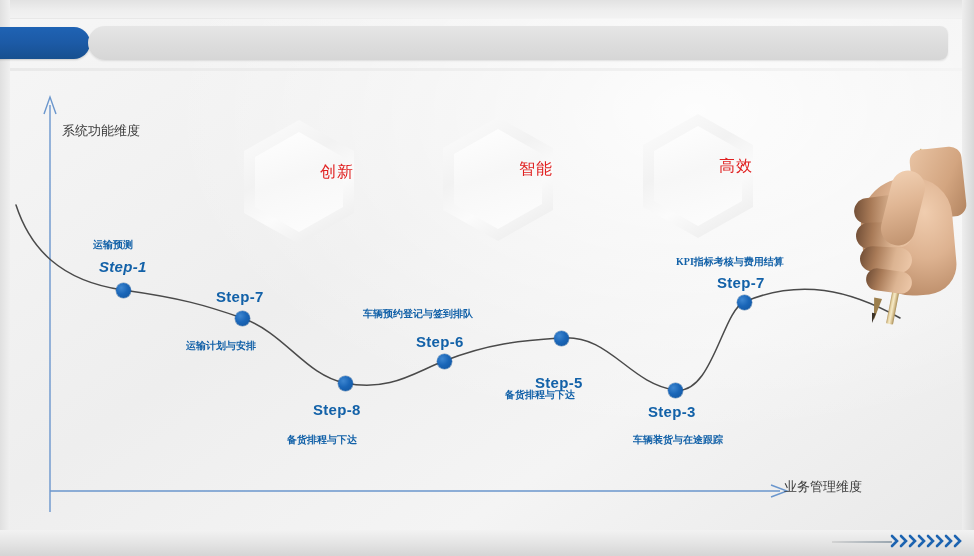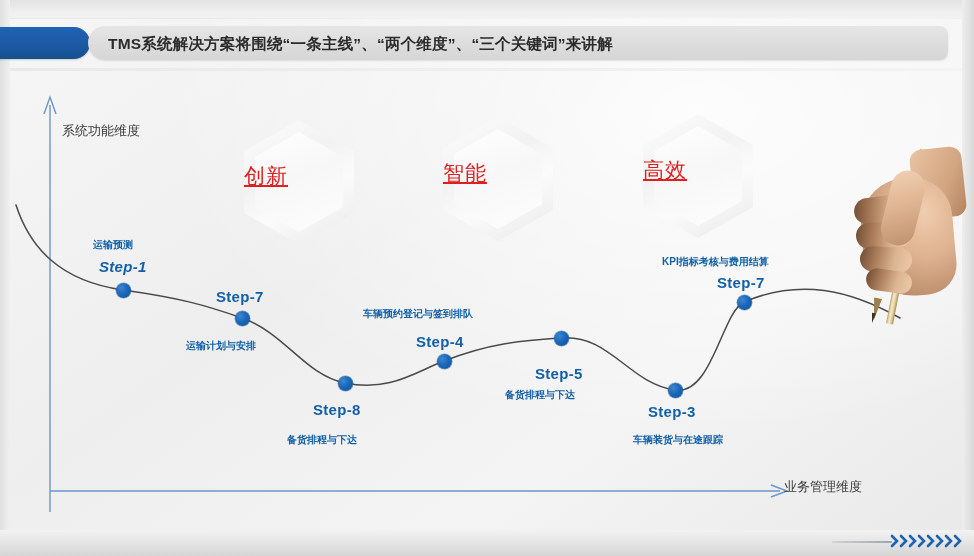--- a/index.html
+++ b/index.html
@@ -89,24 +89,23 @@
   }
   .hex-inner {
     position: absolute;
     width: 88px; height: 100px;
     -webkit-clip-path: polygon(50% 0%, 100% 25%, 100% 75%, 50% 100%, 0% 75%, 0% 25%);
     clip-path: polygon(50% 0%, 100% 25%, 100% 75%, 50% 100%, 0% 75%, 0% 25%);
     background: linear-gradient(160deg, #ffffff 0%, #f7f7f7 45%, #fdfdfd 100%);
   }
   .hex-text {
     position: absolute;
-    width: 110px; text-align: left;
-    color: #e02020; font-size: 21px; font-weight: normal;
+    width: 110px; text-align: right;
+    color: #e02020; font-size: 16px; font-weight: normal;
     letter-spacing: 1px;
-    text-decoration: underline;
   }
 
   
   .curve-svg { position: absolute; left: 0; top: 0; }
   .dot {
     position: absolute; width: 15px; height: 15px; border-radius: 50%;
     background: radial-gradient(circle at 35% 32%, #3d86d0 0%, #1a66b8 45%, #11539b 100%);
     box-shadow: 0 0 0 0.5px rgba(12,70,130,0.5);
   }
 
@@ -190,21 +189,20 @@
 
   <div class="canvas-inner"></div>
   <div class="canvas-sheen"></div>
   <div class="frame-top"></div>
   <div class="frame-left"></div>
   <div class="frame-right"></div>
   <div class="frame-bottom"></div>
 
   <div class="title-tab"></div>
   <div class="title-pill"></div>
-  <div class="title-text">TMS系统解决方案将围绕“一条主线”、“两个维度”、“三个关键词”来讲解</div>
   <div class="header-underline"></div>
 
   <svg class="axis-svg" width="974" height="556">
 
     <line x1="50" y1="105" x2="50" y2="512" stroke="#6a96cd" stroke-width="1.4"></line>
     <polyline points="44,114 50,97 56,114" fill="none" stroke="#6a96cd" stroke-width="1.4"></polyline>
 
     <line x1="50" y1="491" x2="780" y2="491" stroke="#6a96cd" stroke-width="1.4"></line>
     <polyline points="771,485 787,491 771,497" fill="none" stroke="#6a96cd" stroke-width="1.4"></polyline>
   </svg>
@@ -258,34 +256,34 @@
 
     <div class="dot" style="left:235px; top:311px;"></div>
     <div class="step-num" style="left:216px; top:288px;">Step-7</div>
     <div class="step-desc" style="left:186px; top:339px;">运输计划与安排</div>
 
     <div class="dot" style="left:338px; top:376px;"></div>
     <div class="step-num" style="left:313px; top:401px;">Step-8</div>
     <div class="step-desc" style="left:287px; top:433px;">备货排程与下达</div>
 
     <div class="dot" style="left:437px; top:354px;"></div>
-    <div class="step-num" style="left:416px; top:333px;">Step-4</div>
+    <div class="step-num" style="left:416px; top:333px;">Step-6</div>
     <div class="step-desc" style="left:363px; top:307px;">车辆预约登记与签到排队</div>
 
     <div class="dot" style="left:554px; top:331px;"></div>
-    <div class="step-num" style="left:535px; top:365px;">Step-5</div>
+    <div class="step-num" style="left:535px; top:374px;">Step-5</div>
     <div class="step-desc" style="left:505px; top:388px;">备货排程与下达</div>
 
     <div class="dot" style="left:668px; top:383px;"></div>
     <div class="step-num" style="left:648px; top:403px;">Step-3</div>
     <div class="step-desc two-line" style="left:619px; top:431px; width:118px;">车辆装货与在途跟踪</div>
 
     <div class="dot" style="left:737px; top:295px;"></div>
     <div class="step-num" style="left:717px; top:274px;">Step-7</div>
-    <div class="step-desc" style="left:662px; top:255px;">KPI指标考核与费用结算</div>
+    <div class="step-desc" style="left:676px; top:255px;font-family:Liberation Serif, serif;">KPI指标考核与费用结算</div>
 
   </div>
 
   <div class="chev-line"></div>
   <svg class="chevrons" width="78" height="18">
     <g fill="none" stroke="#1c63b0" stroke-width="2.6" stroke-linecap="round">
       <polyline points="2,4 7,9 2,14"></polyline>
       <polyline points="11,4 16,9 11,14"></polyline>
       <polyline points="20,4 25,9 20,14"></polyline>
       <polyline points="29,4 34,9 29,14"></polyline>

